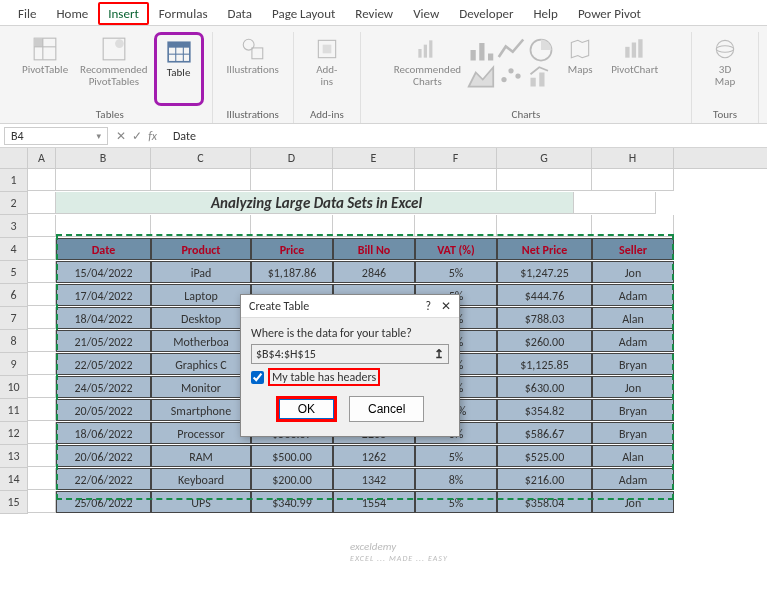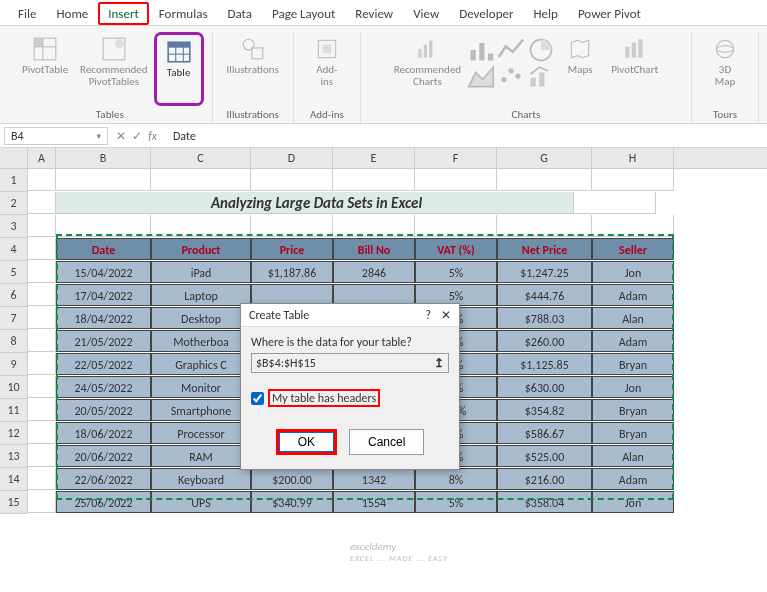--- a/index.html
+++ b/index.html
@@ -31,26 +31,26 @@
     .row { display: flex; }
     .row-h { width: 28px; background: #e8e8e8; border-right: 1px solid #ccc; border-bottom: 1px solid #ccc; text-align: center; font-size: 12px; color: #444; line-height: 22px; }
     .cell { height: 22px; border-right: 1px solid #ccc; border-bottom: 1px solid #ccc; font-size: 12px; line-height: 22px; padding: 0 4px; text-align: center; overflow: hidden; white-space: nowrap; }
     
     .title-cell { background: #dcece5; font-style: italic; font-weight: bold; font-size: 15px; color: #333; padding-left: 8px; }
     .th-cell { background: #6f8fa8; color: #b00020; font-weight: bold; border: 1px solid #444; }
     .d-cell { background: #a9bccf; border: 1px solid #444; font-family: Calibri, sans-serif; }
     
     .selection-border { position: absolute; border: 2px dashed #168b47; pointer-events: none; }
     
-    .dialog { position: absolute; left: 240px; top: 303px; width: 220px; background: #f0f0f0; border: 1px solid #888; box-shadow: 2px 2px 8px rgba(0,0,0,.3); font-size: 12px; }
+    .dialog { position: absolute; left: 240px; top: 294px; width: 220px; background: #f0f0f0; border: 1px solid #888; box-shadow: 2px 2px 8px rgba(0,0,0,.3); font-size: 12px; }
     .dialog-title { display: flex; justify-content: space-between; align-items: center; padding: 4px 8px; background: #fff; border-bottom: 1px solid #ddd; font-size: 12px; }
     .dialog-title-right { display: flex; gap: 10px; align-items: center; }
     .dialog-body { padding: 8px 10px; }
     .dialog-input { width: 100%; border: 1px solid #999; padding: 2px 4px; margin: 4px 0; font-size: 12px; display: flex; justify-content: space-between; }
-    .checkbox-row { display: flex; align-items: center; gap: 4px; margin: 16px 0; }
+    .checkbox-row { display: flex; align-items: center; gap: 4px; margin: 4px 0; }
     .checkbox-row input { accent-color: #0066cc; }
     .checkbox-label { border: 2px solid #f00; padding: 0 2px; }
     .dialog-btns { display: flex; justify-content: center; gap: 12px; padding: 6px 0; }
     .dbtn { padding: 2px 18px; border: 1px solid #999; background: #fdfdfd; font-size: 12px; }
     .dbtn.ok { border: 1px solid #0066cc; }
     .ok-wrap { border: 3px solid #f00; padding: 0; }
     
     .watermark { position: absolute; left: 350px; top: 540px; font-size: 11px; color: #bbb; font-style: italic; pointer-events: none; }
     .watermark .sub { font-size: 8px; letter-spacing: 1px; }
   </style>

